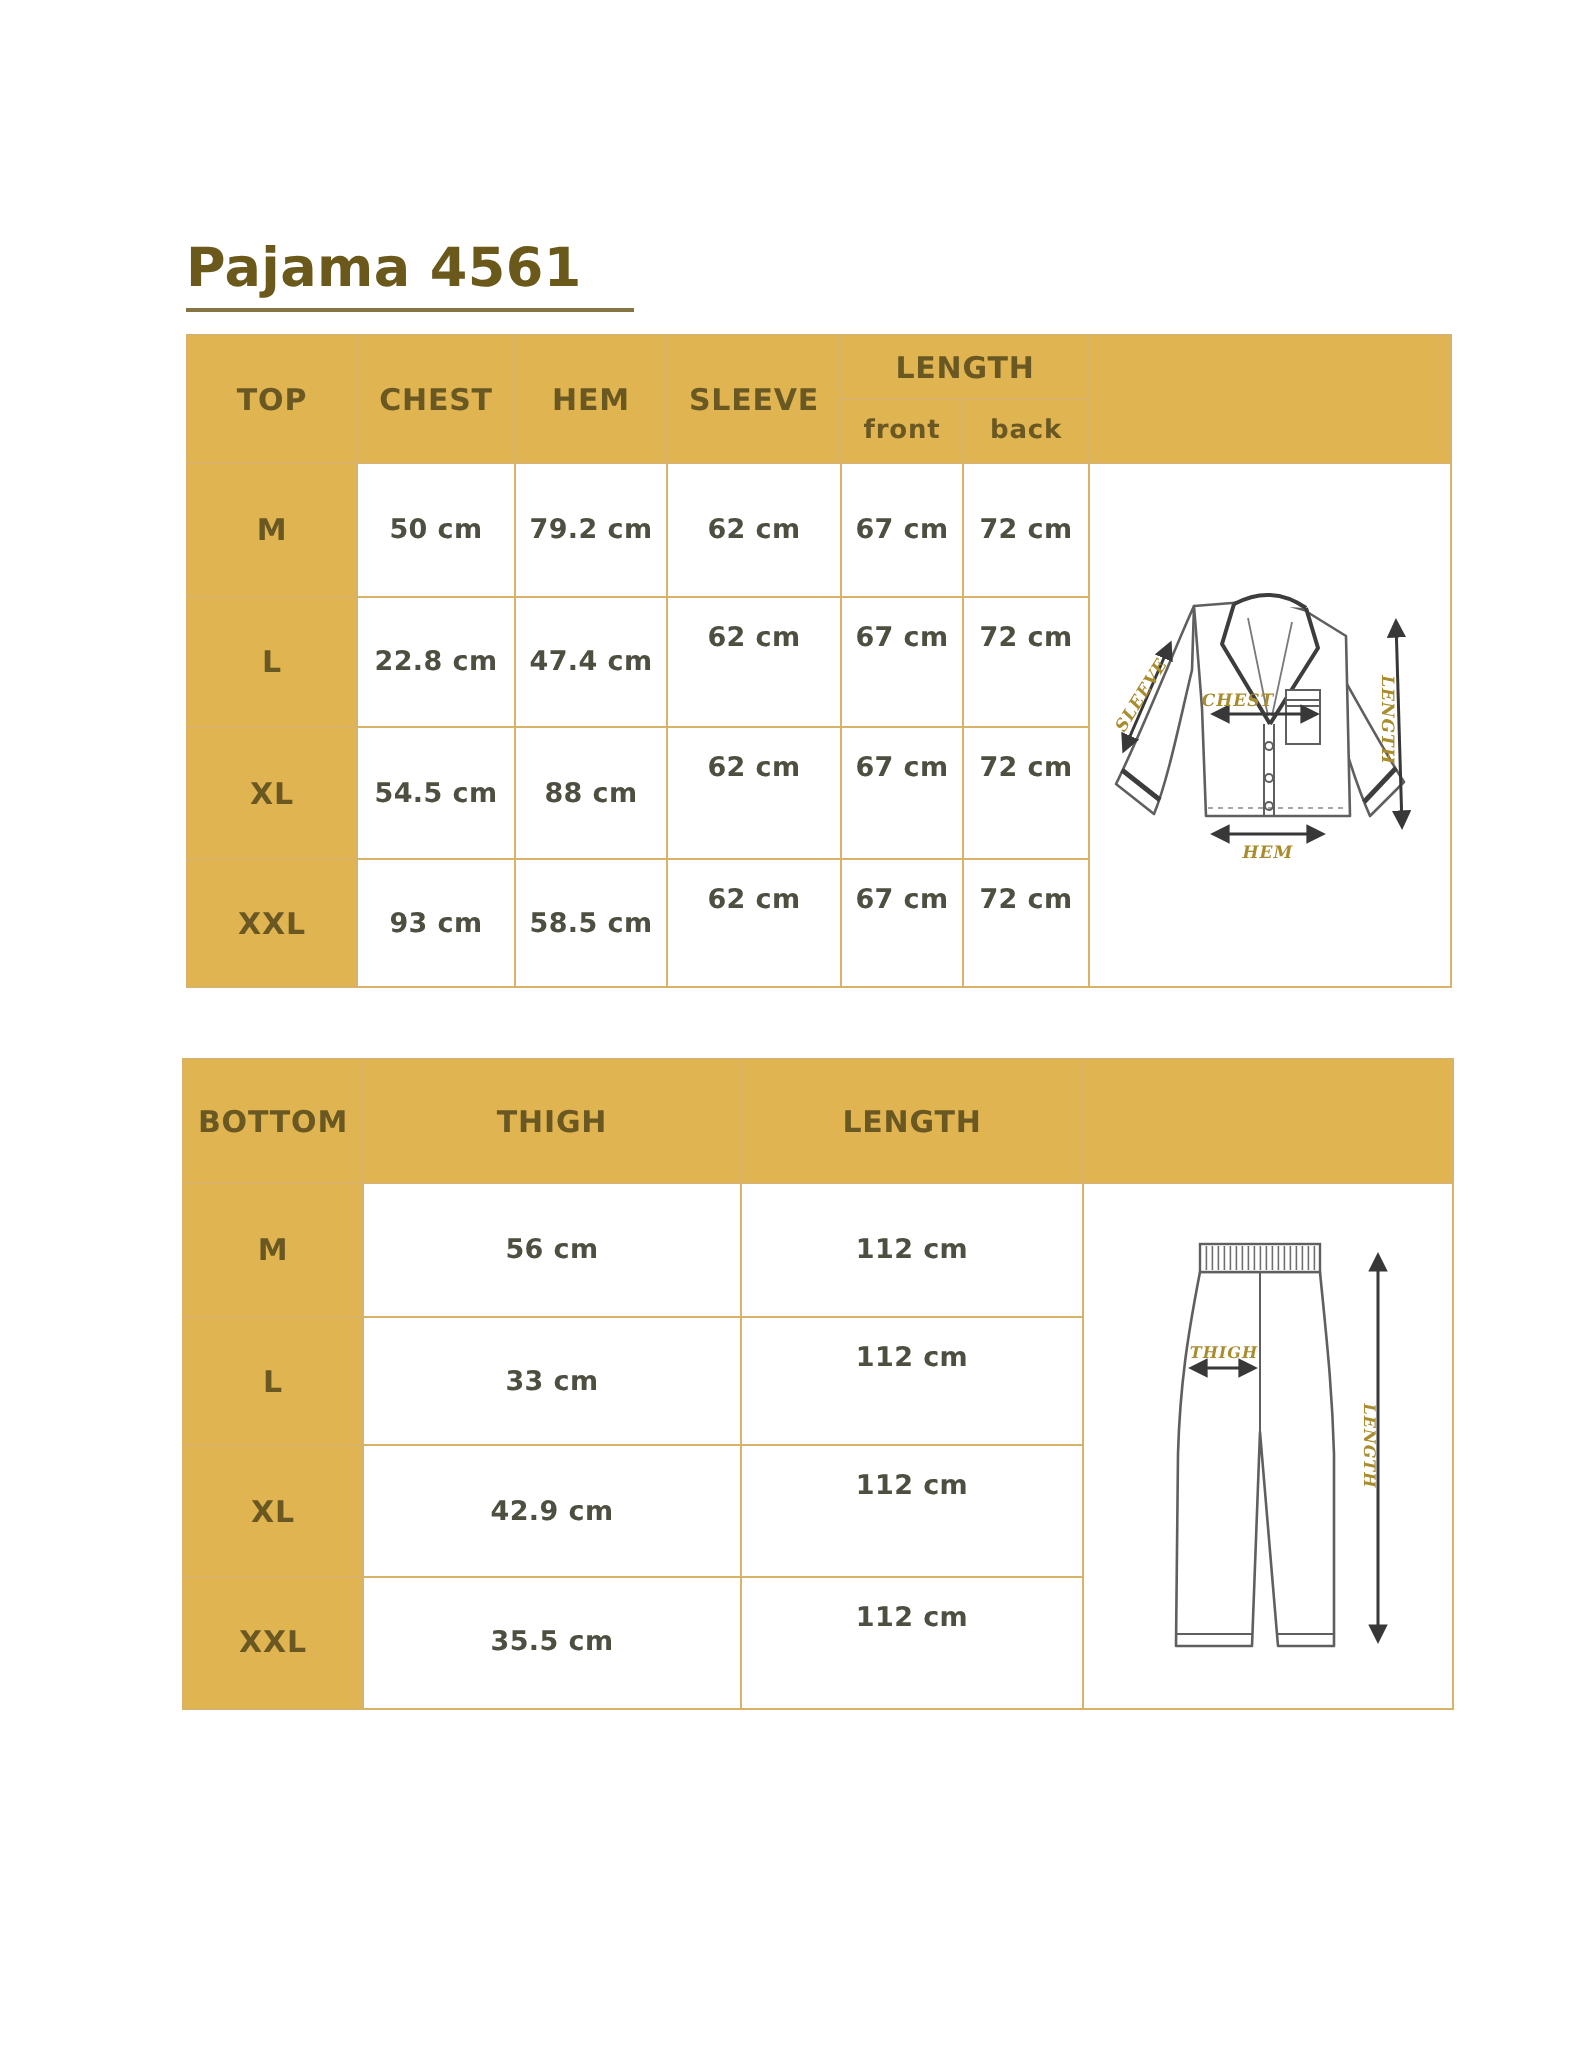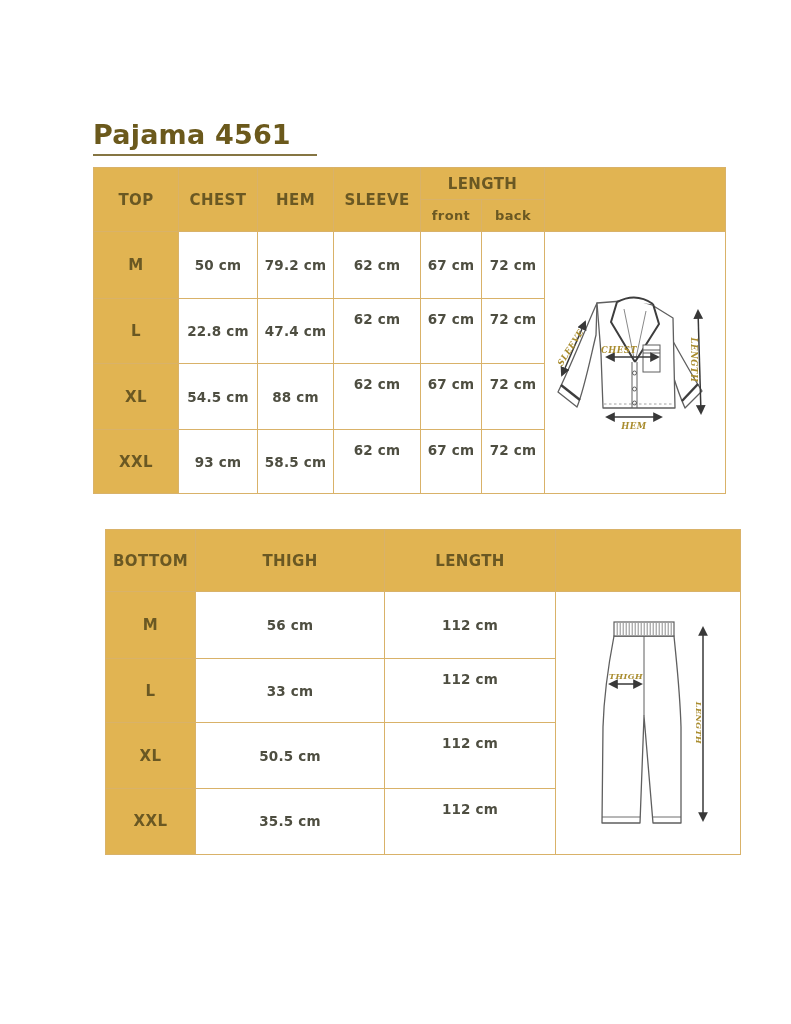--- a/index.html
+++ b/index.html
@@ -45,21 +45,21 @@
   }
   .size-table td.hi{vertical-align:top;padding-top:12px;}
   .size-table td.illo-cell{padding:0;vertical-align:top;}
   .illo-cell svg{display:block;}
   .g-label{
     font-family:"DejaVu Serif","Liberation Serif",serif;
     font-style:italic;font-weight:bold;
     fill:var(--label-gold);letter-spacing:0.5px;
   }
   #top-table{left:93px;top:167px;}
-  #bottom-table{left:105px;top:529px;}
+  #bottom-table{left:91px;top:529px;}
 </style>
 </head>
 <body>
 
 <div class="page">
 
   <h1 class="title"><span>Pajama 4561</span></h1>
 
   <table class="size-table" id="top-table">
     <colgroup>
@@ -232,21 +232,21 @@
         </svg>
       </td>
     </tr>
     <tr style="height:64px">
       <th>L</th>
       <td>33 cm</td>
       <td class="hi">112 cm</td>
     </tr>
     <tr style="height:65px">
       <th>XL</th>
-      <td>50.5 cm</td>
+      <td>42.9 cm</td>
       <td class="hi">112 cm</td>
     </tr>
     <tr style="height:66px">
       <th>XXL</th>
       <td>35.5 cm</td>
       <td class="hi">112 cm</td>
     </tr>
   </tbody>
     </table>
 

